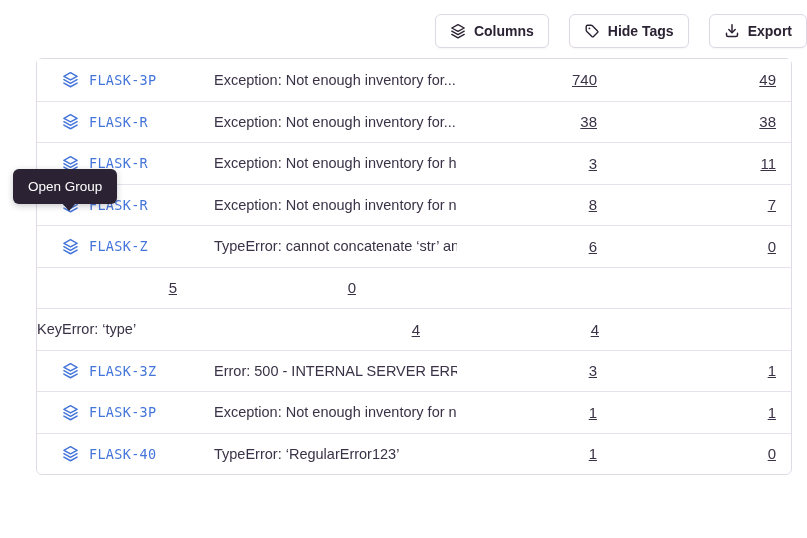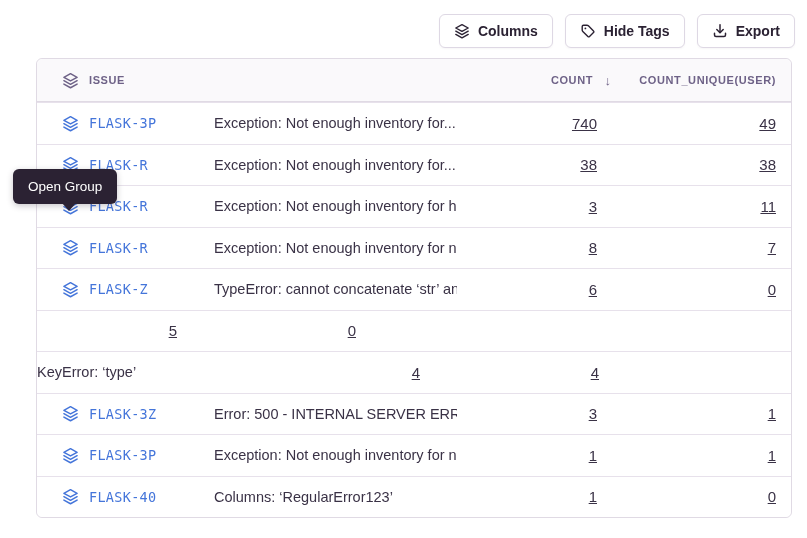--- a/index.html
+++ b/index.html
@@ -14,21 +14,21 @@
     --button-text:#2B2233;
     --button-border:#DED8E4;
     --page-bg:#FFFFFF;
   }
   *{margin:0;padding:0;box-sizing:border-box;}
   html,body{background:#fff;}
   body{font-family:"Liberation Sans", sans-serif;}
   .page{position:relative;width:807px;height:538px;background:var(--page-bg);overflow:hidden;}
 
   
-  .toolbar{position:absolute;top:14px;right:12px;display:flex;gap:12px;}
+  .toolbar{position:absolute;top:14px;right:0;display:flex;gap:20px;}
   .btn{
     display:flex;align-items:center;gap:8px;height:34px;padding:0 14px;
     background:#fff;border:1px solid var(--button-border);border-radius:6px;
     font-family:"Liberation Sans",sans-serif;font-size:14px;font-weight:700;color:var(--button-text);
     box-shadow:0 1px 2px rgba(43,34,51,0.04);cursor:pointer;
   }
   .btn .ic{display:flex;align-items:center;justify-content:center;width:16px;height:16px;color:var(--button-text);}
 
   
   .table{
@@ -119,38 +119,20 @@
       <span class="ic">
           <svg viewBox="0 0 16 16" width="16" height="16">
             <use href="#icon-download"></use>
           </svg>
         </span>
       <span>Export</span>
     </button>
   </div>
 
   <div class="table">
-    <div class="thead">
-      <div class="col-issue">
-        <span class="stack purple">
-            <svg viewBox="0 0 16 16" width="17" height="17">
-              <use href="#icon-stack"></use>
-            </svg>
-          </span>
-        <span>ISSUE</span>
-      </div>
-      <div class="col-desc"></div>
-      <div class="col-count">
-        <span>COUNT</span>
-        <span class="sort-arrow">↓</span>
-      </div>
-      <div class="col-unique">
-        <span>COUNT_UNIQUE(USER)</span>
-      </div>
-    </div>
 
     <div class="row">
       <div class="col-issue">
           <span class="stack blue">
             <svg viewBox="0 0 16 16" width="17" height="17">
               <use href="#icon-stack"></use>
             </svg>
           </span>
           <a class="issue-link">FLASK-3P</a>
         </div>
@@ -247,21 +229,21 @@
     </div>
     <div class="row">
       <div class="col-issue">
           <span class="stack blue">
             <svg viewBox="0 0 16 16" width="17" height="17">
               <use href="#icon-stack"></use>
             </svg>
           </span>
           <a class="issue-link">FLASK-40</a>
         </div>
-      <div class="col-desc">Columns: ‘RegularError123’</div>
+      <div class="col-desc">TypeError: ‘RegularError123’</div>
       <div class="col-count num">1</div>
       <div class="col-unique num">0</div>
     </div>
   </div>
 
   <div class="tooltip">
     <span>Open Group</span>
     <div class="caret"></div>
   </div>
 

